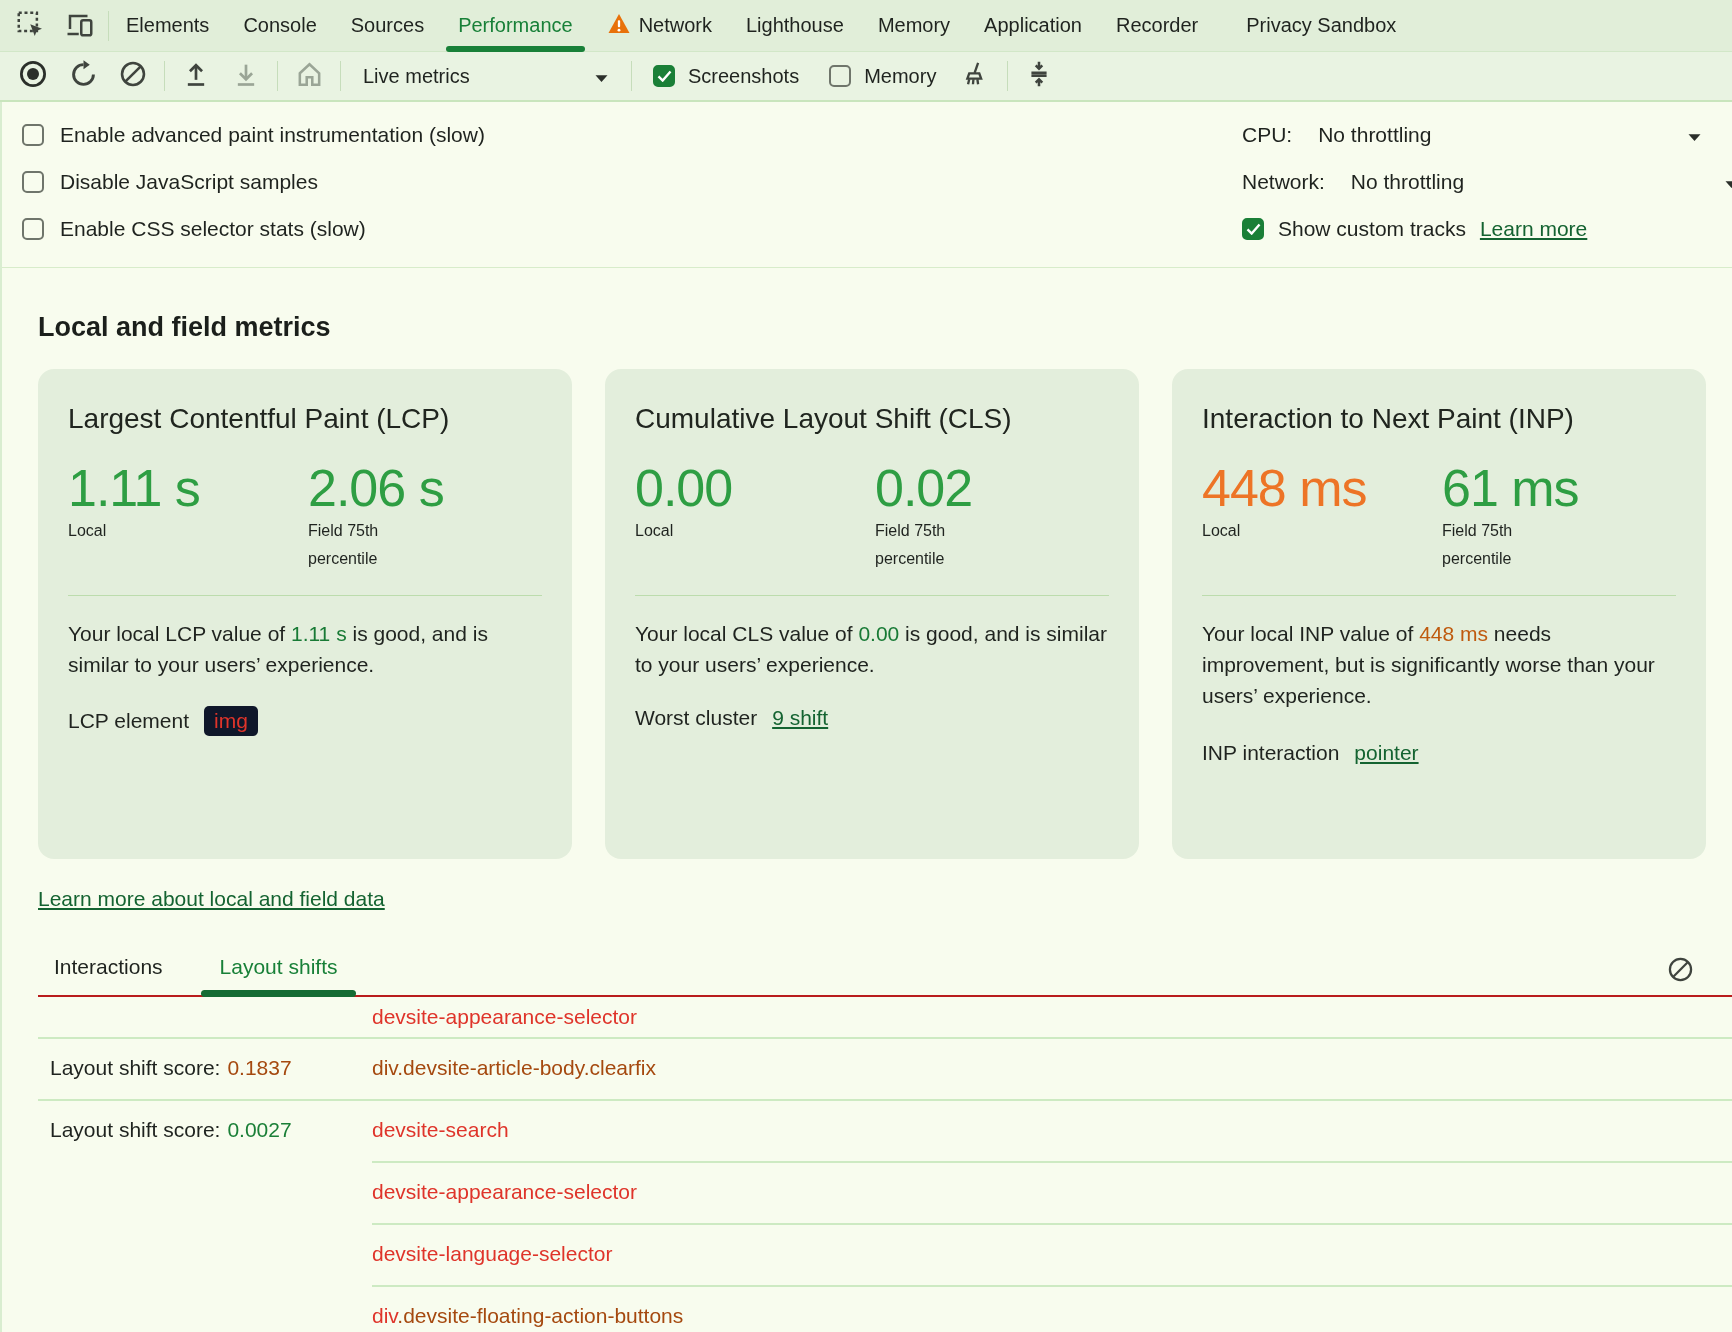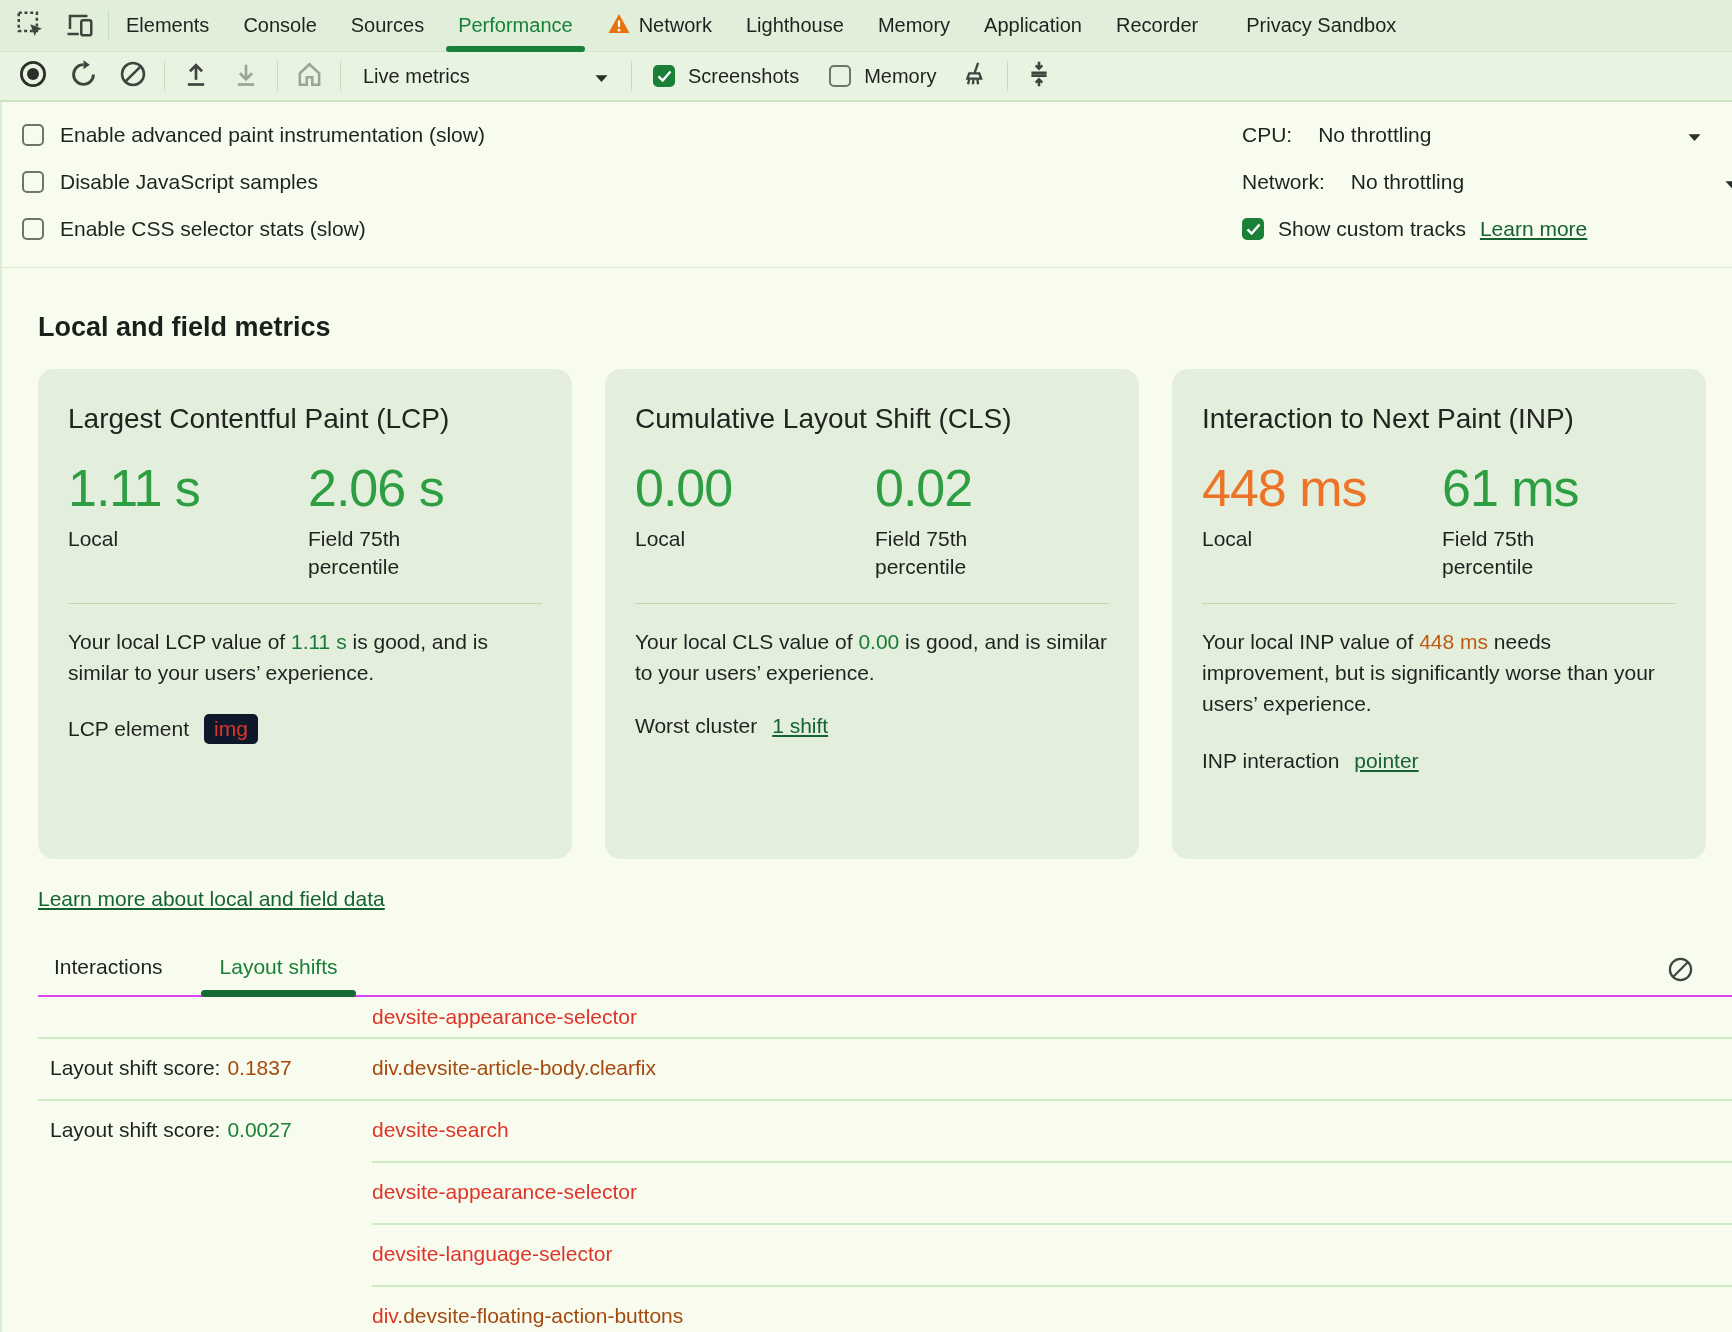--- a/index.html
+++ b/index.html
@@ -43,35 +43,35 @@
   .glink { color:#146331; text-decoration:underline; }
   .ml12 { margin-left:14px; }
   
   .section-heading { margin:44px 0 0 36px; font-size:27px; font-weight:600; color:#1b1f1b; }
   .cards { display:grid; grid-template-columns:534px 534px 534px; gap:33px; margin:26px 28px 0 36px; }
   .card { background:#e3eedc; border-radius:16px; padding:26px 30px; height:490px; }
   .card-title { font-size:28px; font-weight:500; margin-top:8px; color:#20251f; }
   .values { display:grid; grid-template-columns:240px 1fr; margin-top:24px; }
   .value-num { font-size:52px; line-height:58px; letter-spacing:-1px; }
   .good { color:#2e9e43; } .bad-orange { color:#ed7426; }
-  .value-label { font-size:21px; line-height:28px; margin-top:8px; max-width:135px; }
+  .value-label { font-size:16px; line-height:28px; max-width:135px; }
   .card-divider { border:none; border-top:1px solid #bcdcad; margin-top:22px; }
   .summary { font-size:21px; line-height:31px; margin-top:22px; }
   .inline-green { color:#187a35; font-weight:500; }
   .inline-orange { color:#bf5a0e; font-weight:500; }
   .extra-row { margin-top:26px; font-size:21px; display:flex; align-items:center; gap:15px; }
   .extra-label { font-weight:500; }
   .badge { background:#0f172a; color:#df342a; border-radius:5px; padding:3px 10px; }
   .disclosure { margin-top:32px; display:flex; align-items:center; gap:18px;
                 font-size:21px; font-weight:500; }
   .learn-more { display:inline-block; margin:28px 0 0 36px; font-size:21px; }
   
   .log { margin-top:40px; position:relative; }
   .log-tabs { display:flex; align-items:flex-end; margin-left:36px; padding-left:16px;
-              height:46px; border-bottom:2px solid #d946ef; }
+              height:46px; border-bottom:2px solid #b91c1c; }
   .log-tab { font-size:21px; font-weight:500; padding-bottom:16px; margin-right:57px;
              color:#1f231f; position:relative; }
   .log-tab.active { color:#188038; }
   .log-tab.active::after { content:""; position:absolute; left:-19px; right:-19px; bottom:-2px;
              height:7px; background:#156b33; border-radius:4px; }
   .clear-log { position:absolute; right:34px; top:2px; width:36px; height:36px;
                display:flex; align-items:center; justify-content:center; }
   .log-row { display:flex; align-items:center; height:62px; position:relative; font-size:21px; }
   .log-row.first { height:40px; }
   .col1 { flex:0 0 370px; padding-left:48px; }
@@ -327,21 +327,21 @@
         </div>
         <div>
           <div class="value-num good">0.02</div>
           <div class="value-label">Field 75th percentile</div>
         </div>
       </div>
       <hr class="card-divider">
       <p class="summary"><span>Your local CLS value of </span><span class="inline-green">0.00</span><span> is good, and is similar to your users’ experience.</span></p>
       <div class="extra-row">
         <span class="extra-label">Worst cluster</span>
-        <a class="glink">1 shift</a>
+        <a class="glink">9 shift</a>
       </div>
     </div>
 
     <div class="card">
       <div class="card-title">Interaction to Next Paint (INP)</div>
       <div class="values">
         <div>
           <div class="value-num bad-orange">448 ms</div>
           <div class="value-label">Local</div>
         </div>

